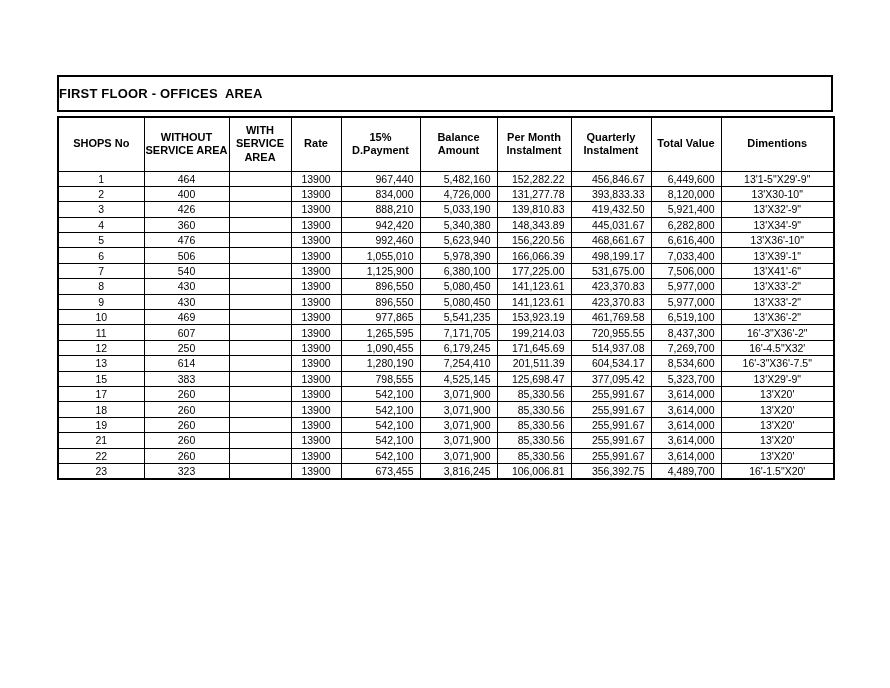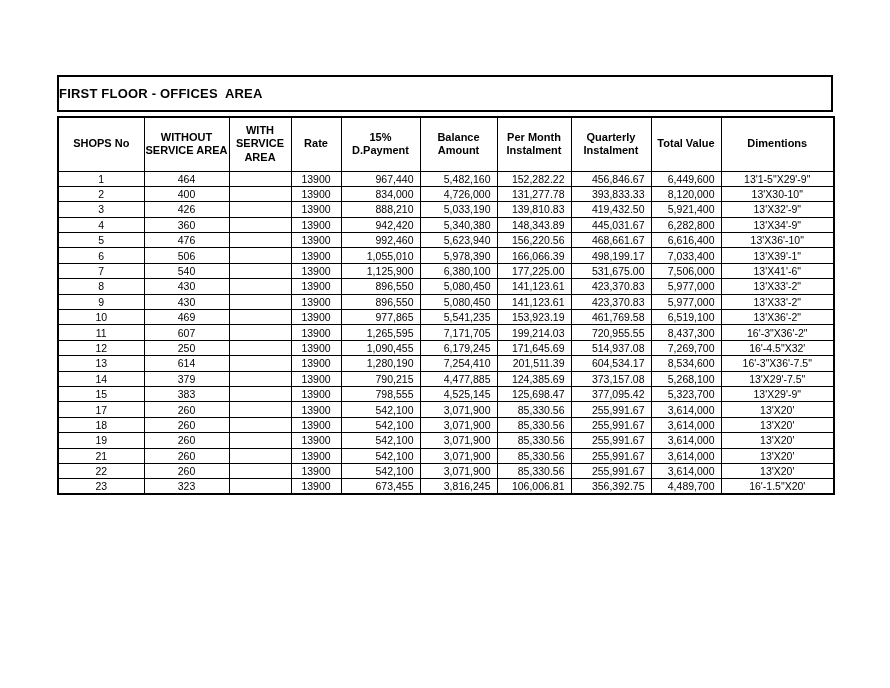--- a/index.html
+++ b/index.html
@@ -259,32 +259,20 @@
           <td></td>
           <td>13900</td>
           <td class="num">1,280,190</td>
           <td class="num">7,254,410</td>
           <td class="num">201,511.39</td>
           <td class="num">604,534.17</td>
           <td class="num">8,534,600</td>
           <td>16'-3"X36'-7.5"</td>
         </tr>
         <tr>
-          <td>14</td>
-          <td>379</td>
-          <td></td>
-          <td>13900</td>
-          <td class="num">790,215</td>
-          <td class="num">4,477,885</td>
-          <td class="num">124,385.69</td>
-          <td class="num">373,157.08</td>
-          <td class="num">5,268,100</td>
-          <td>13'X29'-7.5"</td>
-        </tr>
-        <tr>
           <td>15</td>
           <td>383</td>
           <td></td>
           <td>13900</td>
           <td class="num">798,555</td>
           <td class="num">4,525,145</td>
           <td class="num">125,698.47</td>
           <td class="num">377,095.42</td>
           <td class="num">5,323,700</td>
           <td>13'X29'-9"</td>

